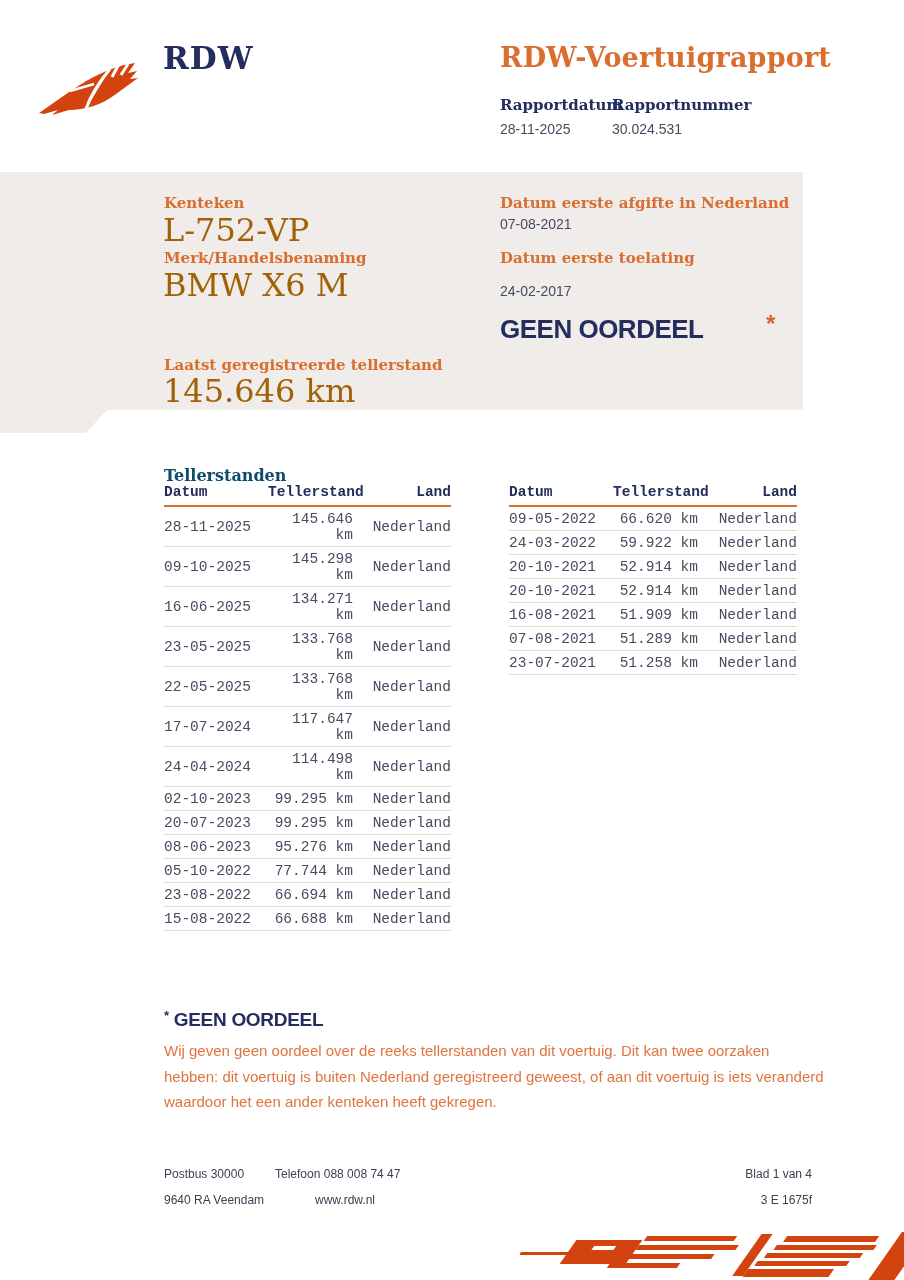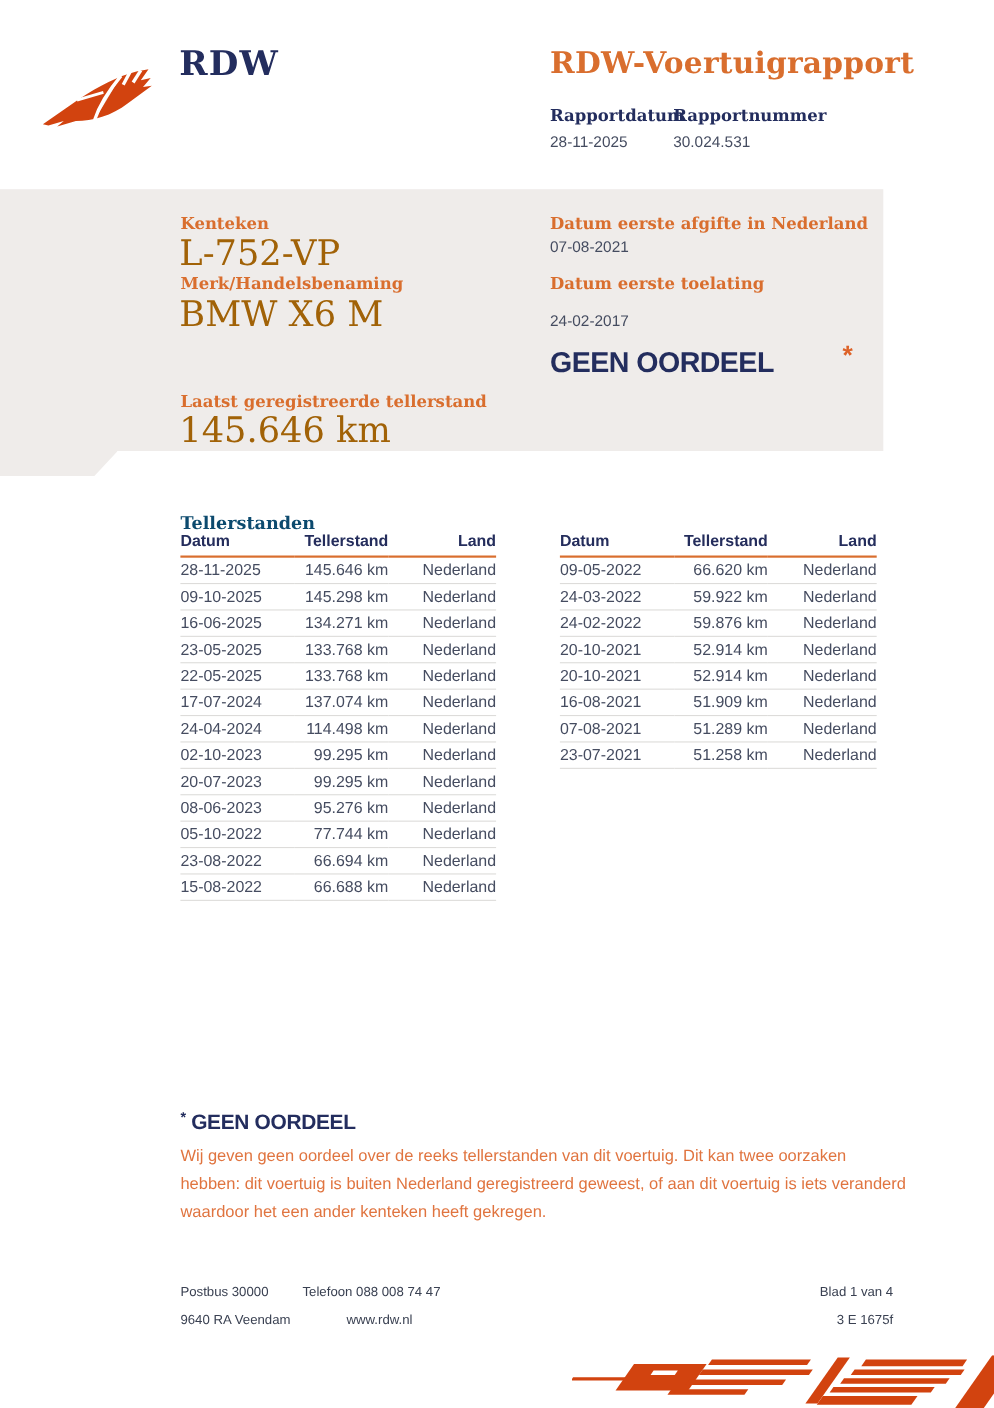--- a/index.html
+++ b/index.html
@@ -52,21 +52,21 @@
   }
   .verdict-star {
     position:absolute; left:766px; top:310px; font-size:24px; font-weight:bold; color:#DD6228;
   }
 
   
   .section-title {
     position:absolute; left:164px; top:466px;
     font-family:"DejaVu Serif", serif; font-weight:bold; font-size:16px; color:#0c4a6e;
   }
-  .mtable { position:absolute; top:484px; border-collapse:collapse; table-layout:fixed; }
+  .mtable { position:absolute; top:484px; border-collapse:collapse; table-layout:fixed;font-family:Liberation Mono, monospace; }
   .mtable.left  { left:164px; width:287px; }
   .mtable.right { left:509px; width:288px; }
   .mtable th {
     font-weight:bold; font-size:14.5px; color:#242D5C;
     padding:0 0 5px 0; border-bottom:2px solid #D96E2E;
   }
   .mtable td {
     font-size:14.5px; color:#454C60;
     padding:4px 0 3px 0; border-bottom:1px solid #DDDCDA;
   }
@@ -181,21 +181,21 @@
         </tr>
 
         <tr>
           <td class="c-datum">22-05-2025</td>
           <td class="c-teller">133.768 km</td>
           <td class="c-land">Nederland</td>
         </tr>
 
         <tr>
           <td class="c-datum">17-07-2024</td>
-          <td class="c-teller">137.074 km</td>
+          <td class="c-teller">117.647 km</td>
           <td class="c-land">Nederland</td>
         </tr>
 
         <tr>
           <td class="c-datum">24-04-2024</td>
           <td class="c-teller">114.498 km</td>
           <td class="c-land">Nederland</td>
         </tr>
 
         <tr>
@@ -251,25 +251,20 @@
           <td class="c-teller">66.620 km</td>
           <td class="c-land">Nederland</td>
         </tr>
 
         <tr>
           <td class="c-datum">24-03-2022</td>
           <td class="c-teller">59.922 km</td>
           <td class="c-land">Nederland</td>
         </tr>
 
-        <tr>
-          <td class="c-datum">24-02-2022</td>
-          <td class="c-teller">59.876 km</td>
-          <td class="c-land">Nederland</td>
-        </tr>
 
         <tr>
           <td class="c-datum">20-10-2021</td>
           <td class="c-teller">52.914 km</td>
           <td class="c-land">Nederland</td>
         </tr>
 
         <tr>
           <td class="c-datum">20-10-2021</td>
           <td class="c-teller">52.914 km</td>

